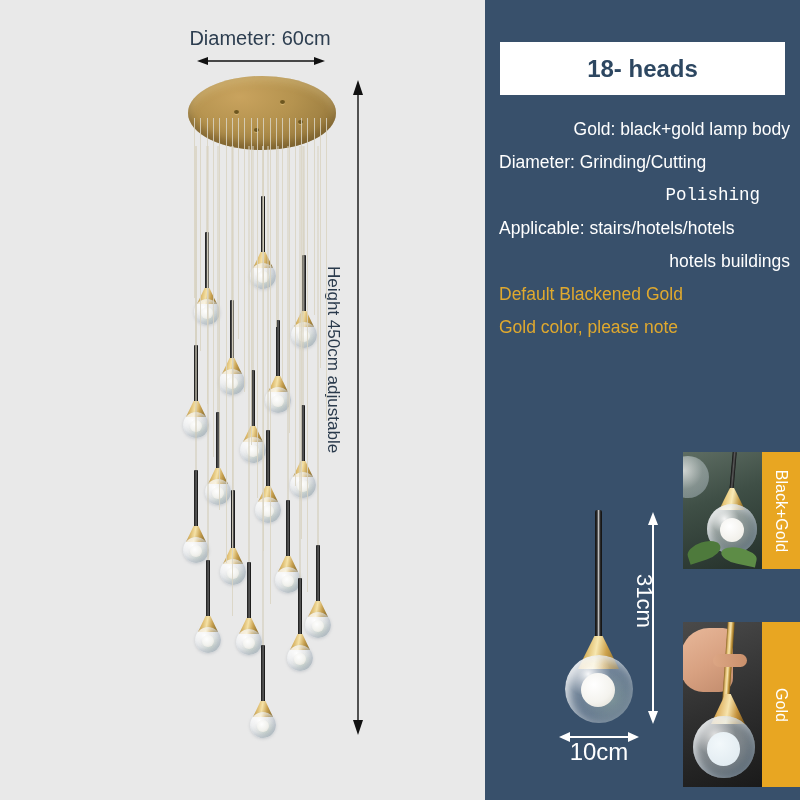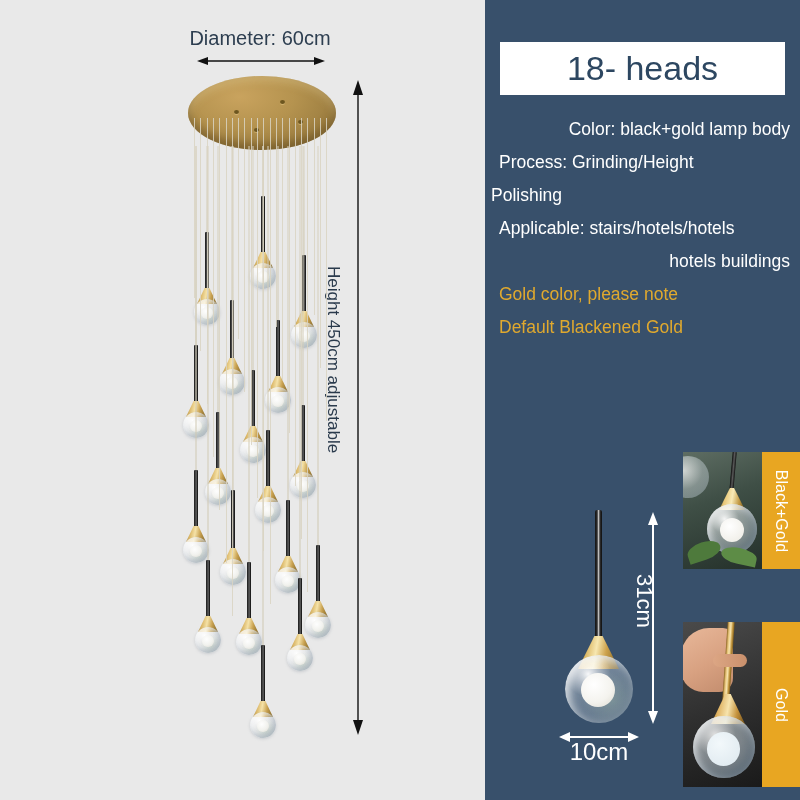--- a/index.html
+++ b/index.html
@@ -103,34 +103,34 @@
     width: 315px; height: 800px;
     background: #38506b;
   }
   #heads-badge {
     position: absolute; left: 15px; top: 42px;
     width: 285px; height: 53px;
     background: #ffffff;
     display: flex; align-items: center; justify-content: center;
   }
   #heads-badge span {
-    font-size: 34px; font-weight: normal; color: #2d4761;
+    font-size: 24px; font-weight: bold; color: #2d4761;
     letter-spacing: 0px;
   }
   #spec-list {
     position: absolute; left: 6px; top: 113px;
     width: 305px;
   }
   .spec-line {
     color: #ffffff; font-size: 17.5px;
     line-height: 33px; white-space: nowrap;
   }
   .spec-line.r { text-align: right; padding-right: 6px; }
   .spec-line.l { text-align: left; padding-left: 8px; }
-  .spec-line.c { text-align: left; padding-right: 36px; }
+  .spec-line.c { text-align: right; padding-right: 36px; font-family: Liberation Mono, monospace; }
   .spec-line.gold { color: #e0a92e; }
 
   
   #single-diagram {
     position: absolute; left: 545px; top: 490px;
     width: 140px; height: 280px;
   }
   #sd-rod {
     position: absolute; left: 50px; top: 20px;
     width: 7px; height: 130px;
@@ -400,27 +400,27 @@
       </div>
   </div>
 
   <div id="right-panel">
 
     <div id="heads-badge">
       <span>18- heads</span>
     </div>
 
     <div id="spec-list">
-        <div class="spec-line r">Color: black+gold lamp body</div>
-        <div class="spec-line l">Process: Grinding/Height</div>
+        <div class="spec-line r">Gold: black+gold lamp body</div>
+        <div class="spec-line l">Diameter: Grinding/Cutting</div>
         <div class="spec-line c">Polishing</div>
         <div class="spec-line l">Applicable: stairs/hotels/hotels</div>
         <div class="spec-line r">hotels buildings</div>
+        <div class="spec-line l gold">Default Blackened Gold</div>
         <div class="spec-line l gold">Gold color, please note</div>
-        <div class="spec-line l gold">Default Blackened Gold</div>
       </div>
 
     <div id="single-diagram" style="left:60px; top:490px;">
       <div id="sd-rod"></div>
       <div id="sd-cone"></div>
       <div id="sd-ball"></div>
 
       <svg id="sd-vert-arrow" viewBox="0 0 16 212" preserveAspectRatio="none">
         <line x1="8" y1="8" x2="8" y2="204" stroke="#fff" stroke-width="2"></line>
         <polygon points="8,0 3,13 13,13" fill="#fff"></polygon>

